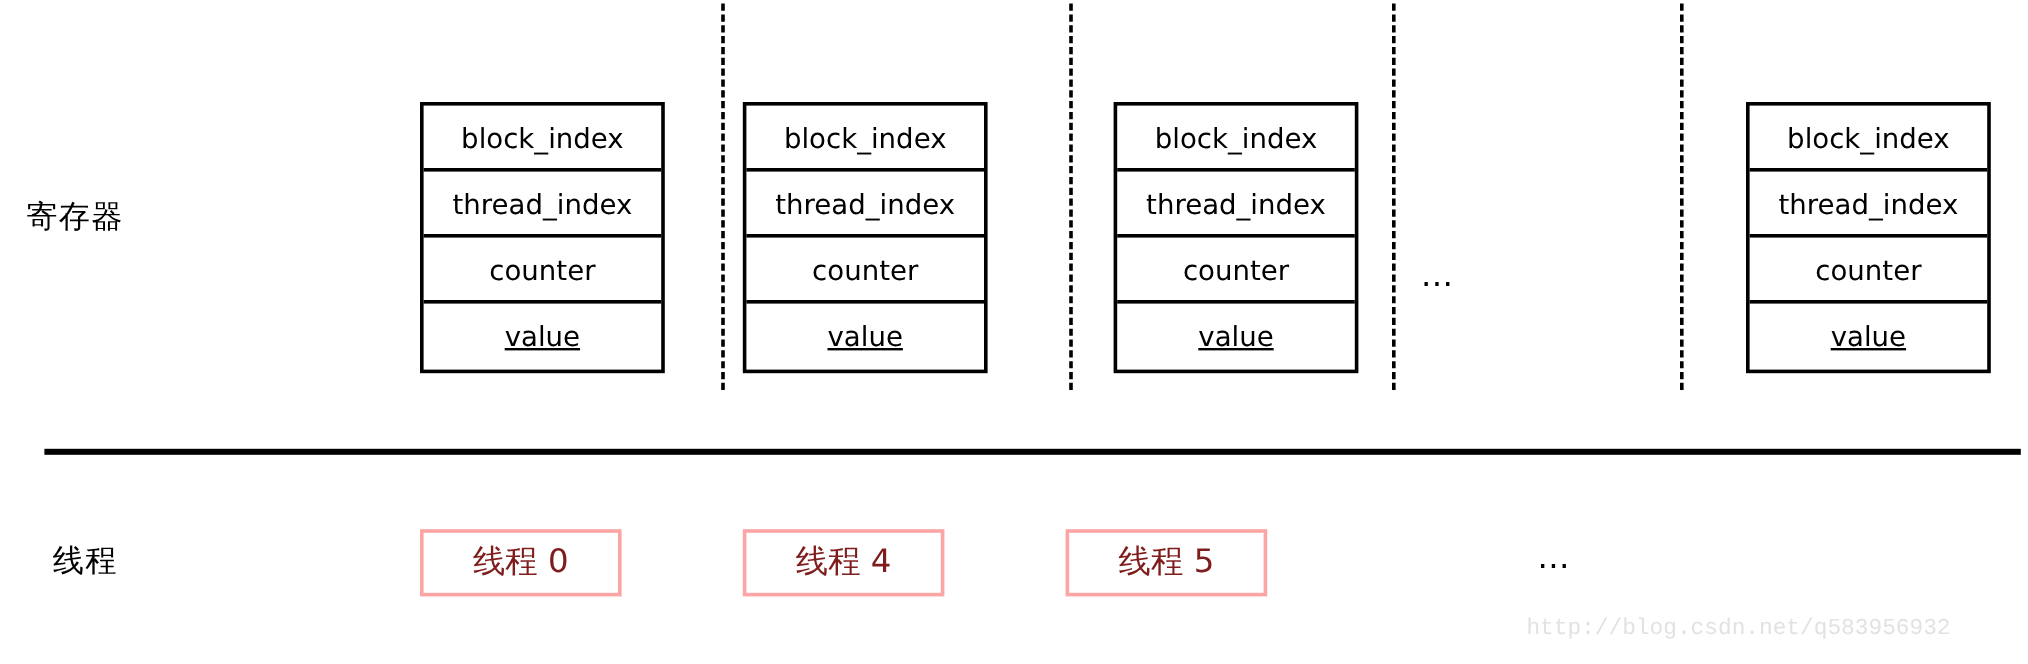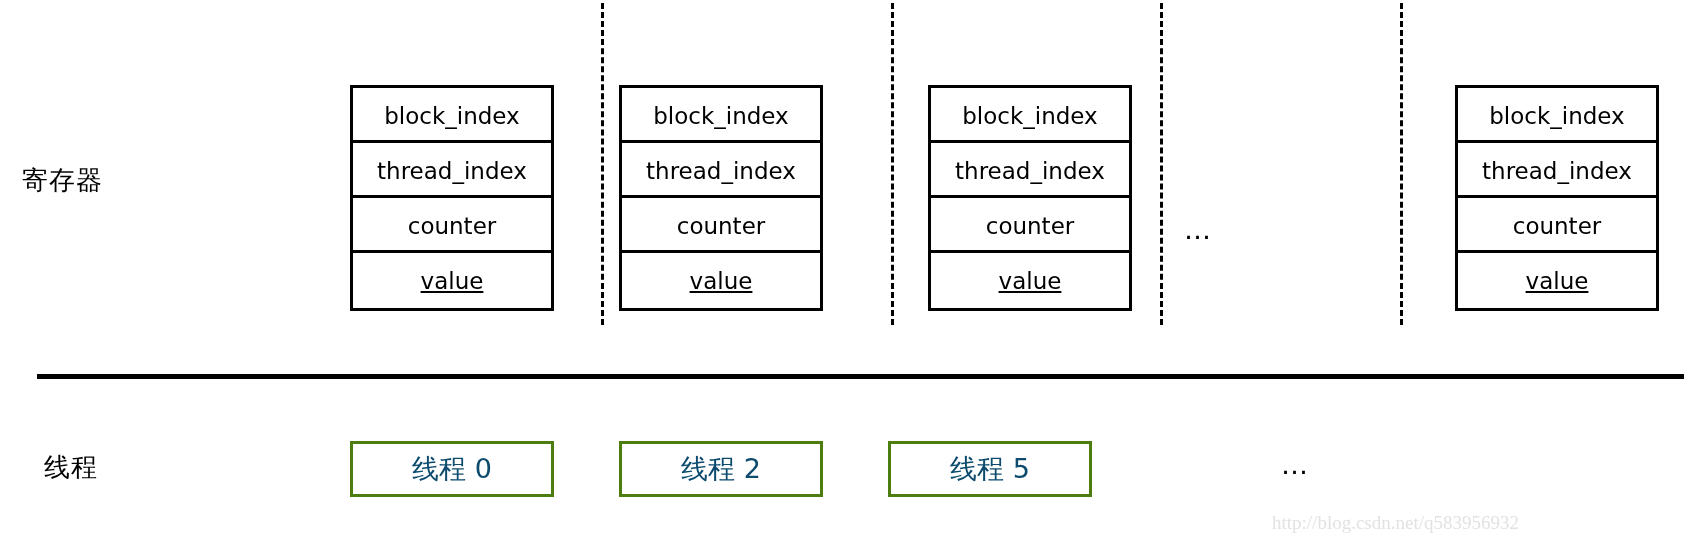--- a/index.html
+++ b/index.html
@@ -67,49 +67,49 @@
     top: 374px;
     width: 1647px;
     height: 5px;
     background: #000000;
   }
 
   
   .thread-box {
     position: absolute;
     top: 441px;
-    width: 204px;
+    width: 168px;
     height: 56px;
-    border: 3px solid #4d7c0f;
+    border: 3px solid #fca5a5;
     box-sizing: border-box;
     background: #ffffff;
     text-align: center;
     line-height: 50px;
     font-size: 27px;
-    color: #0c4a6e;
+    color: #7f1d1d;
     white-space: nowrap;
   }
 
   
   .ellipsis {
     position: absolute;
     font-size: 27px;
     color: #000000;
     letter-spacing: 2px;
     white-space: nowrap;
   }
   #ellipsis-registers { left: 1184px; top: 214px; }
   #ellipsis-threads   { left: 1281px; top: 449px; }
 
   
   #watermark {
     position: absolute;
     left: 1272px;
     top: 512px;
-    font-family: Liberation Serif, serif;
+    font-family: Liberation Mono, monospace;
     font-size: 19px;
     color: #e2e2e2;
     white-space: nowrap;
     letter-spacing: 0px;
   }
 </style>
 </head>
 <body>
 
 <div id="canvas">
@@ -150,21 +150,21 @@
     <div class="reg-cell">counter</div>
     <div class="reg-cell">value</div>
   </div>
 
   <div class="ellipsis" id="ellipsis-registers">…</div>
 
   <div id="divider"></div>
 
   <div class="thread-box" style="left:350px">线程 0</div>
 
-  <div class="thread-box" style="left:619px">线程 2</div>
+  <div class="thread-box" style="left:619px">线程 4</div>
 
   <div class="thread-box" style="left:888px">线程 5</div>
 
 
   <div class="ellipsis" id="ellipsis-threads">…</div>
 
   <div id="watermark">http://blog.csdn.net/q583956932</div>
 
 </div>
 

